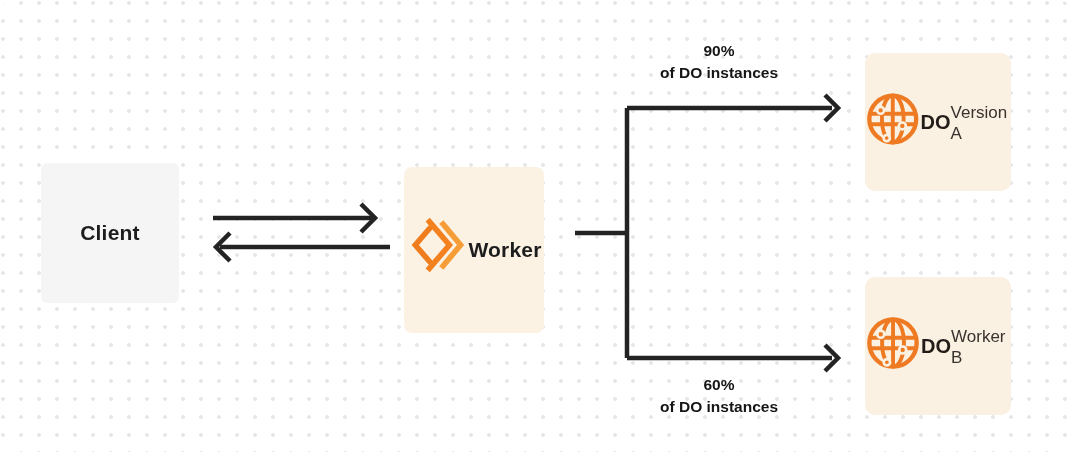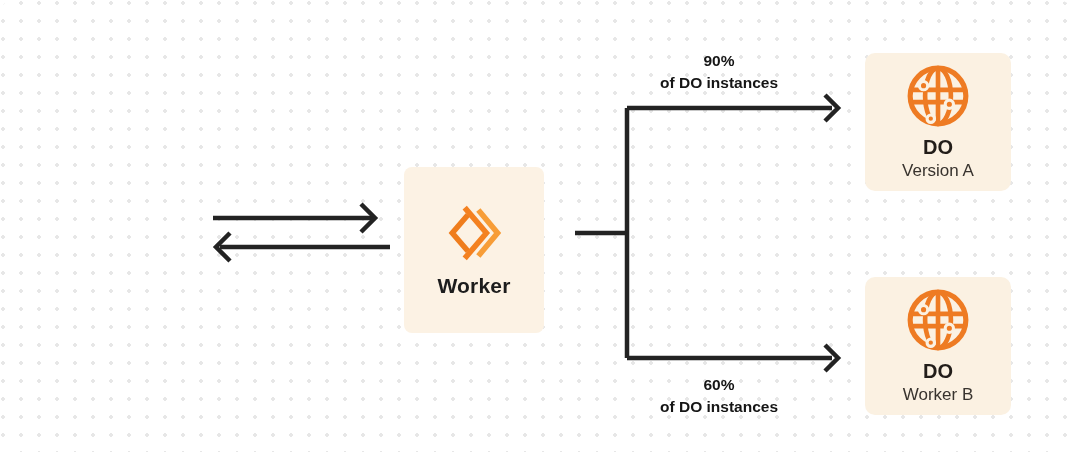--- a/index.html
+++ b/index.html
@@ -8,57 +8,60 @@
     width:1072px;height:452px;
     background-color:#ffffff;
     background-image:radial-gradient(circle,#e7e7e7 1.6px,transparent 1.8px);
     background-size:18px 18px;
     background-position:12px 12px;
     border-radius:14px;
     overflow:hidden;
     font-family:"Liberation Sans","DejaVu Sans",sans-serif;
   }
   .connectors{position:absolute;left:0;top:0;width:1072px;height:452px;}
-  .node{position:absolute;display:flex;flex-direction:column;align-items:center;justify-content:center;}
+  .node{position:absolute;display:flex;flex-direction:row;align-items:center;justify-content:center;}
   .node-client{left:41px;top:163px;width:138px;height:140px;background:#f5f5f6;border-radius:6px;}
   .node-label{font-size:21px;font-weight:bold;color:#1d1d1d;letter-spacing:.2px;}
   .node-worker{left:404px;top:167px;width:140px;height:166px;background:#fcf2e4;border-radius:8px;}
   .node-worker .logo{margin-bottom:10px;}
   .node-do{left:865px;width:146px;height:138px;background:#fbf1e2;border-radius:10px;}
   .node-do-a{top:53px;}
   .node-do-b{top:277px;}
   .node-do .globe{margin-bottom:7px;}
   .do-title{font-size:20px;font-weight:bold;color:#221d19;line-height:22px;}
   .do-subtitle{font-size:17px;color:#38332e;line-height:21px;margin-top:2px;}
   .edge-label{
     position:absolute;left:609px;width:220px;
     text-align:center;font-size:15.5px;font-weight:bold;
     color:#151515;line-height:22px;
   }
-  .edge-label-top{top:50px;}
+  .edge-label-top{top:40px;}
   .edge-label-bottom{top:374px;}
 </style>
 </head>
 <body>
 
 <div class="canvas">
 
   <svg class="connectors" viewBox="0 0 1072 452" fill="none" stroke="#232323" stroke-width="4.5" stroke-linecap="butt" stroke-linejoin="miter">
 
     <path d="M213 218 H372"></path>
     <path d="M361 204 L375 218 L361 232"></path>
 
     <path d="M390 247 H220"></path>
     <path d="M230 233 L216 247 L230 261"></path>
 
     <path d="M575 233 H627 M627 108 V358 M627 108 H832 M627 358 H832"></path>
     <path d="M825 95 L838 108 L825 121"></path>
     <path d="M825 345 L838 358 L825 371"></path>
   </svg>
 
+  <div class="node node-client">
+    <span class="node-label">Client</span>
+  </div>
 
   <div class="node node-worker">
     <svg class="logo" width="62" height="62" viewBox="0 0 100 100" fill="none" stroke-linecap="butt" stroke-linejoin="miter" stroke-width="9">
       <path d="M40 21 L15 50 L40 79" stroke="#ef7d1d"></path>
       <path d="M35 9 L70 50 L35 91" stroke="#f48120"></path>
       <path d="M57 13 L88 50 L57 87" stroke="#f79d37"></path>
     </svg>
     <span class="node-label">Worker</span>
   </div>
 

